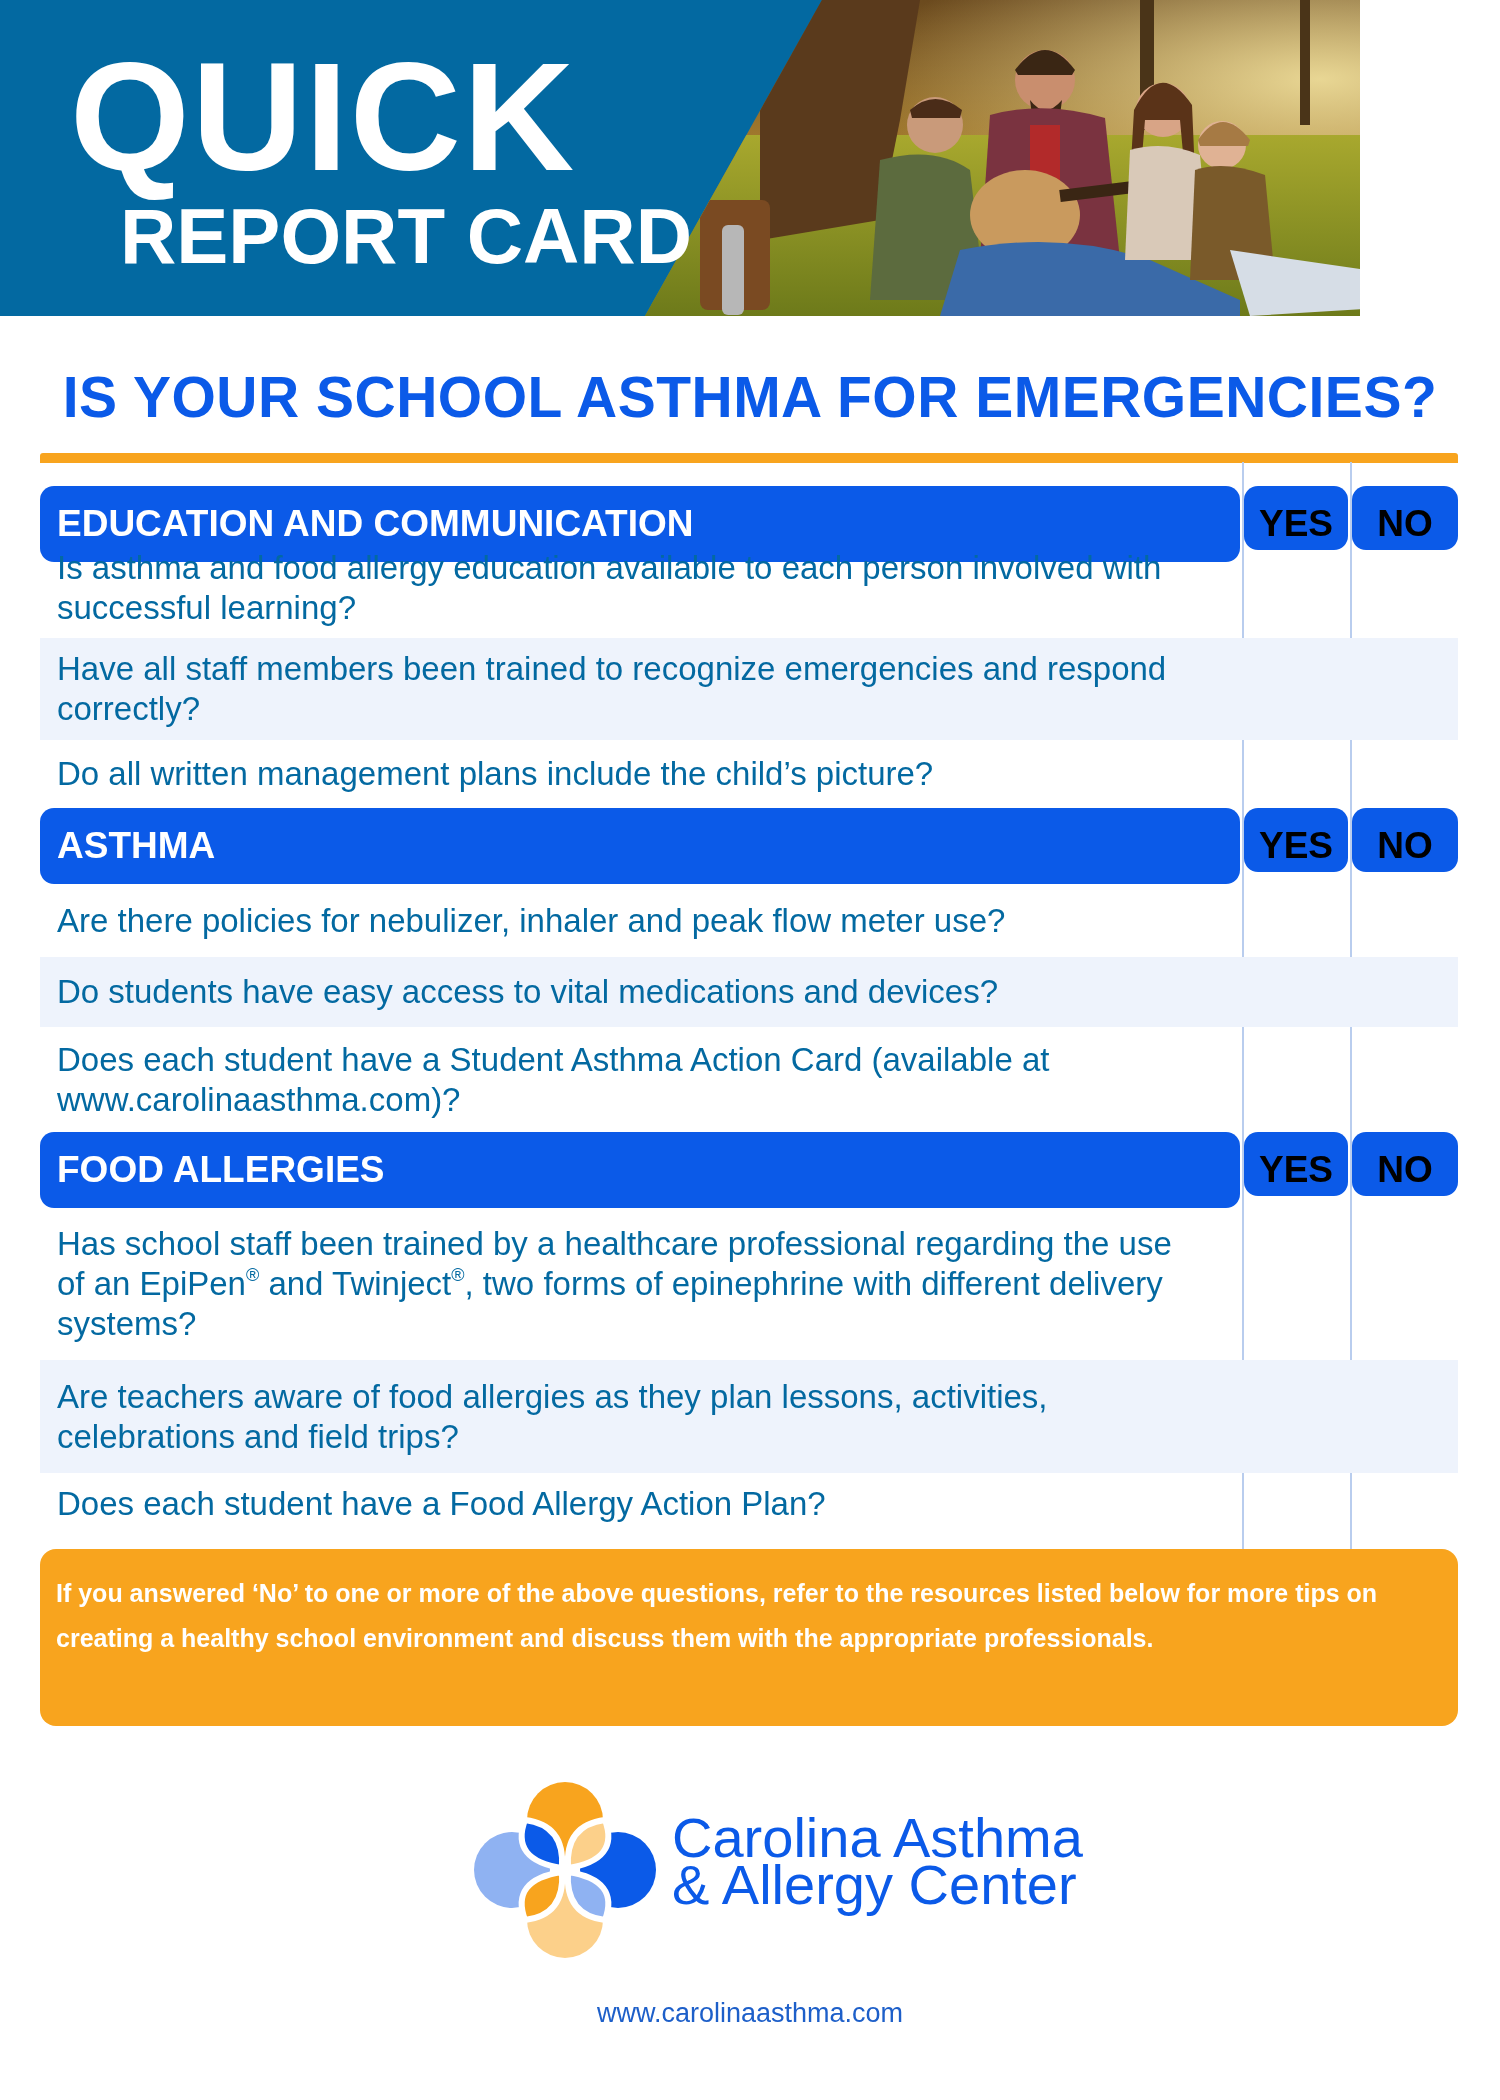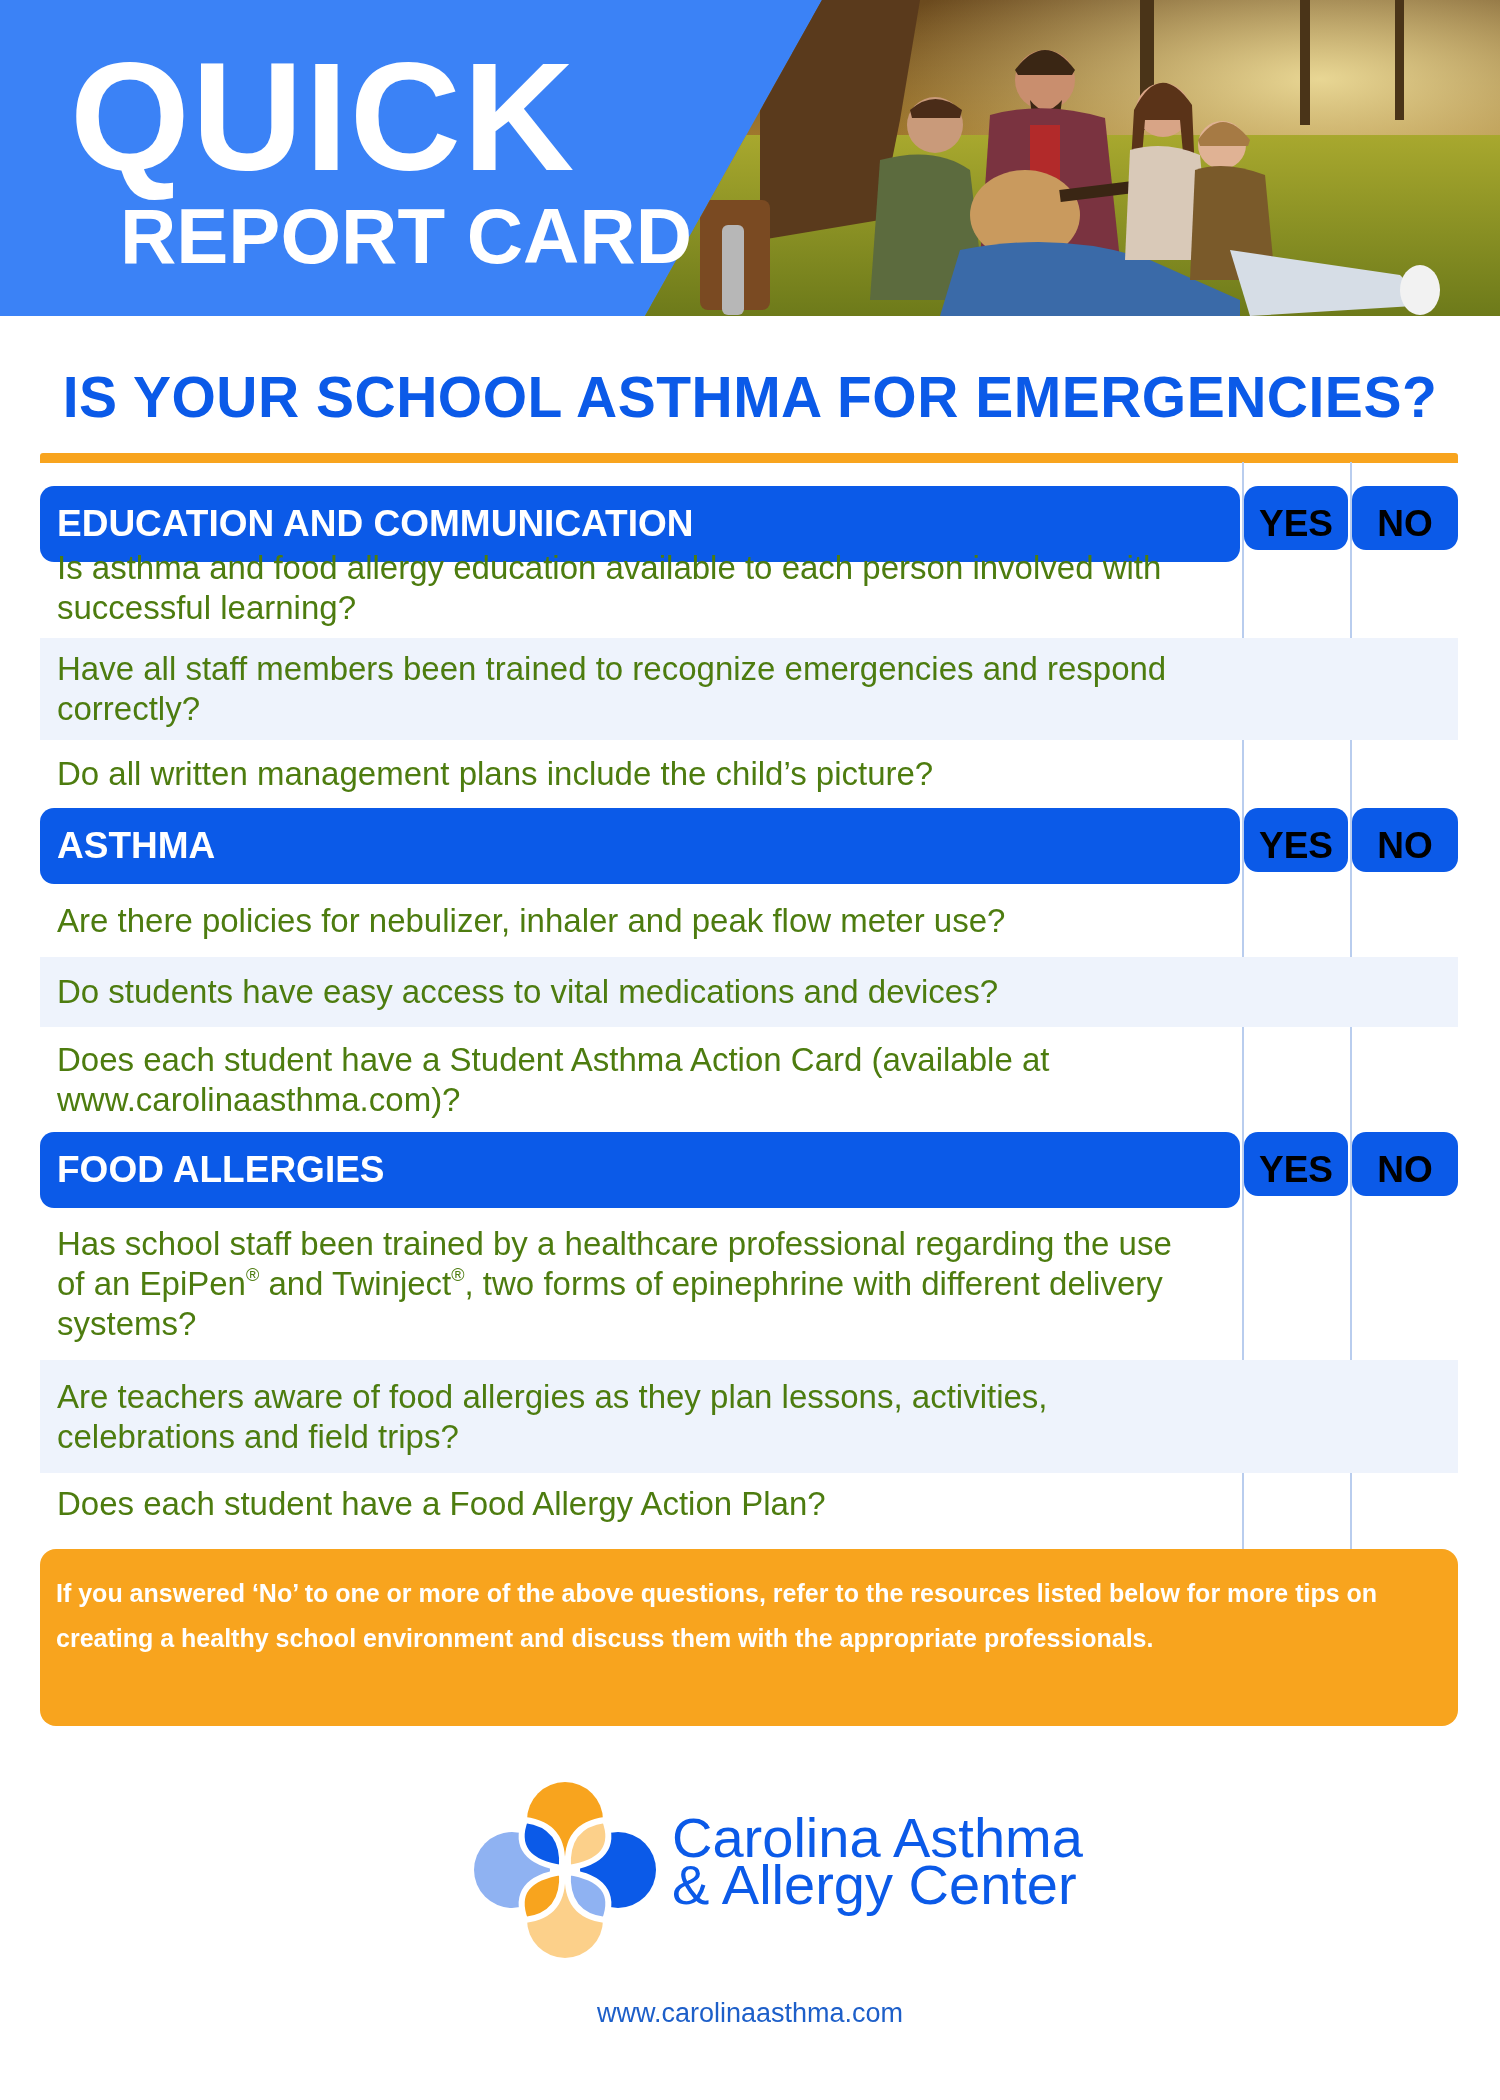--- a/index.html
+++ b/index.html
@@ -1,40 +1,40 @@
 <!DOCTYPE html>
 <html><head>
 <meta charset="utf-8">
 <style>
   * { box-sizing: border-box; margin: 0; padding: 0; }
   html, body { width: 1500px; height: 2100px; background: #ffffff; overflow: hidden; }
   body { position: relative; font-family: "Liberation Sans", "DejaVu Sans", sans-serif; color: #1a1a1a; }
 
   
-  .hero { position: absolute; left: 0; top: 0; width: 1500px; height: 316px; background: #3b82f6; overflow: hidden; }
+  .hero { position: absolute; left: 0; top: 0; width: 1360px; height: 316px; background: #0369a1; overflow: hidden; }
   .hero-photo { position: absolute; left: 0; top: 0; width: 1500px; height: 316px; }
   .hero-title-quick { position: absolute; left: 70px; top: 40px; font-weight: 700; font-size: 154px; line-height: 154px; color: #ffffff; letter-spacing: 2px; }
   .hero-title-sub { position: absolute; left: 72px; top: 196px; font-weight: 700; font-size: 78px; line-height: 80px; color: #ffffff; letter-spacing: 0px; margin-left: 48px; }
 
   
   .main-heading { position: absolute; left: 0; top: 362px; width: 1500px; text-align: center; font-weight: 700; font-size: 57px; line-height: 70px; color: #0b5ae8; letter-spacing: 0.5px; }
 
   
   .orange-rule { position: absolute; left: 40px; top: 453px; width: 1418px; height: 10px; background: #f8a41e; border-radius: 3px 3px 0 0; }
   .col-divider { position: absolute; width: 2px; background: #b9cdee; }
 
   .sec-header { position: absolute; left: 40px; width: 1418px; height: 76px; }
   .sec-title { position: absolute; left: 0; top: 0; width: 1200px; height: 76px; background: #0b5ae8; border-radius: 14px; color: #fff; font-weight: 700; font-size: 37px; line-height: 76px; padding-left: 17px; }
   .sec-yes, .sec-no { position: absolute; top: 0; height: 64px; background: #0b5ae8; border-radius: 14px; color: #000000; font-weight: 700; font-size: 37px; line-height: 76px; text-align: center; }
   .sec-yes { left: 1204px; width: 104px; }
   .sec-no { left: 1312px; width: 106px; }
 
   .q-row { position: absolute; left: 40px; width: 1418px; display: flex; align-items: center; }
   .q-row.shaded { background: #eef3fc; }
-  .q-text { padding-left: 17px; width: 1160px; font-size: 33px; line-height: 40px; color: #4d7c0f; }
+  .q-text { padding-left: 17px; width: 1160px; font-size: 33px; line-height: 40px; color: #0369a1; }
   .q-text sup { font-size: 18px; line-height: 0; vertical-align: 14px; }
   .q-cell { position: absolute; top: 0; bottom: 0; }
   .q-cell.yes { left: 1204px; width: 104px; }
   .q-cell.no { left: 1312px; width: 106px; }
 
   
   .callout { position: absolute; left: 40px; top: 1549px; width: 1418px; height: 177px; background: #f8a41e; border-radius: 16px; padding: 22px 16px 0 16px; color: #ffffff; font-weight: 700; font-size: 25px; line-height: 45px; }
 
   
   .logo { position: absolute; left: 470px; top: 1780px; width: 190px; height: 180px; }

